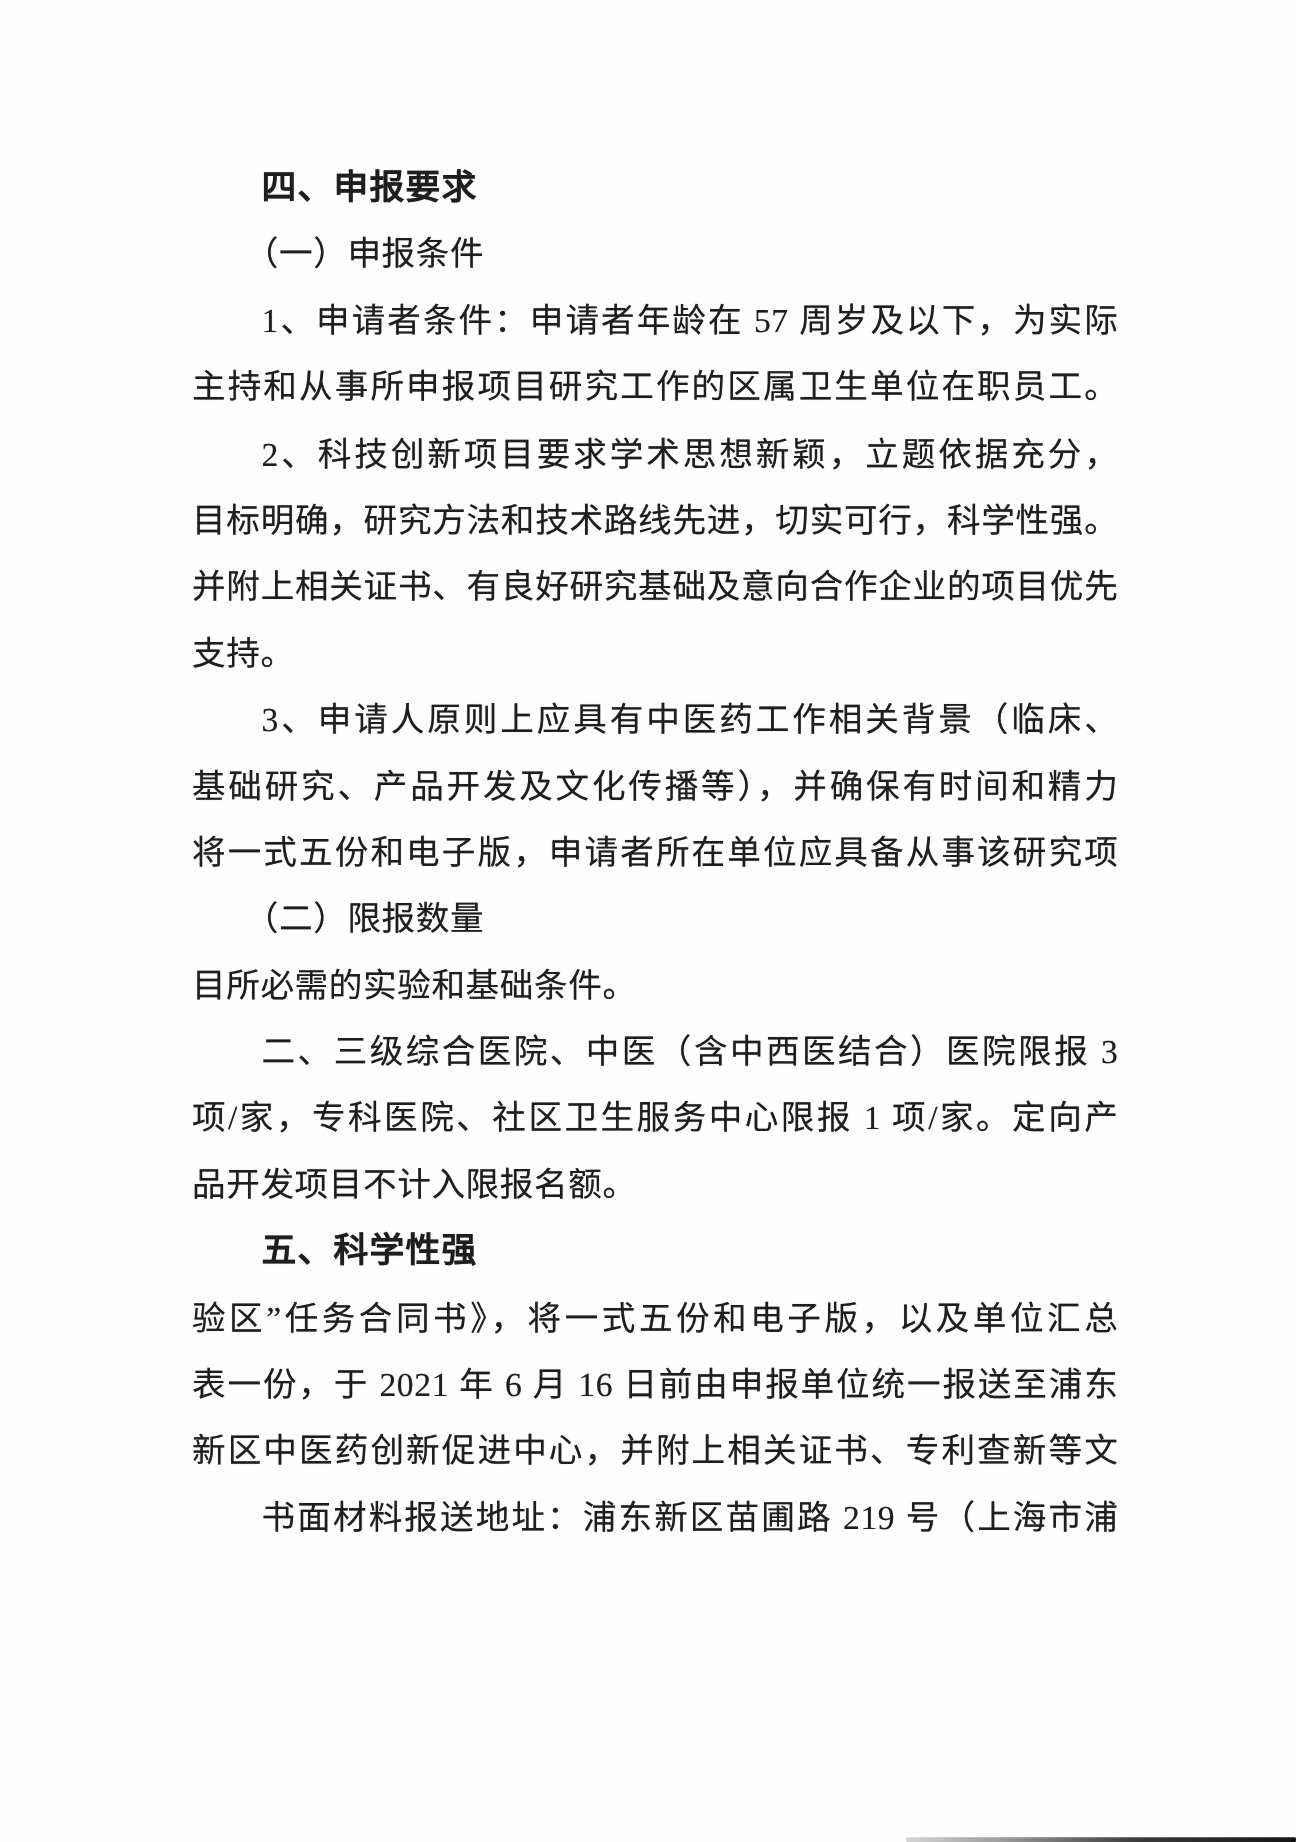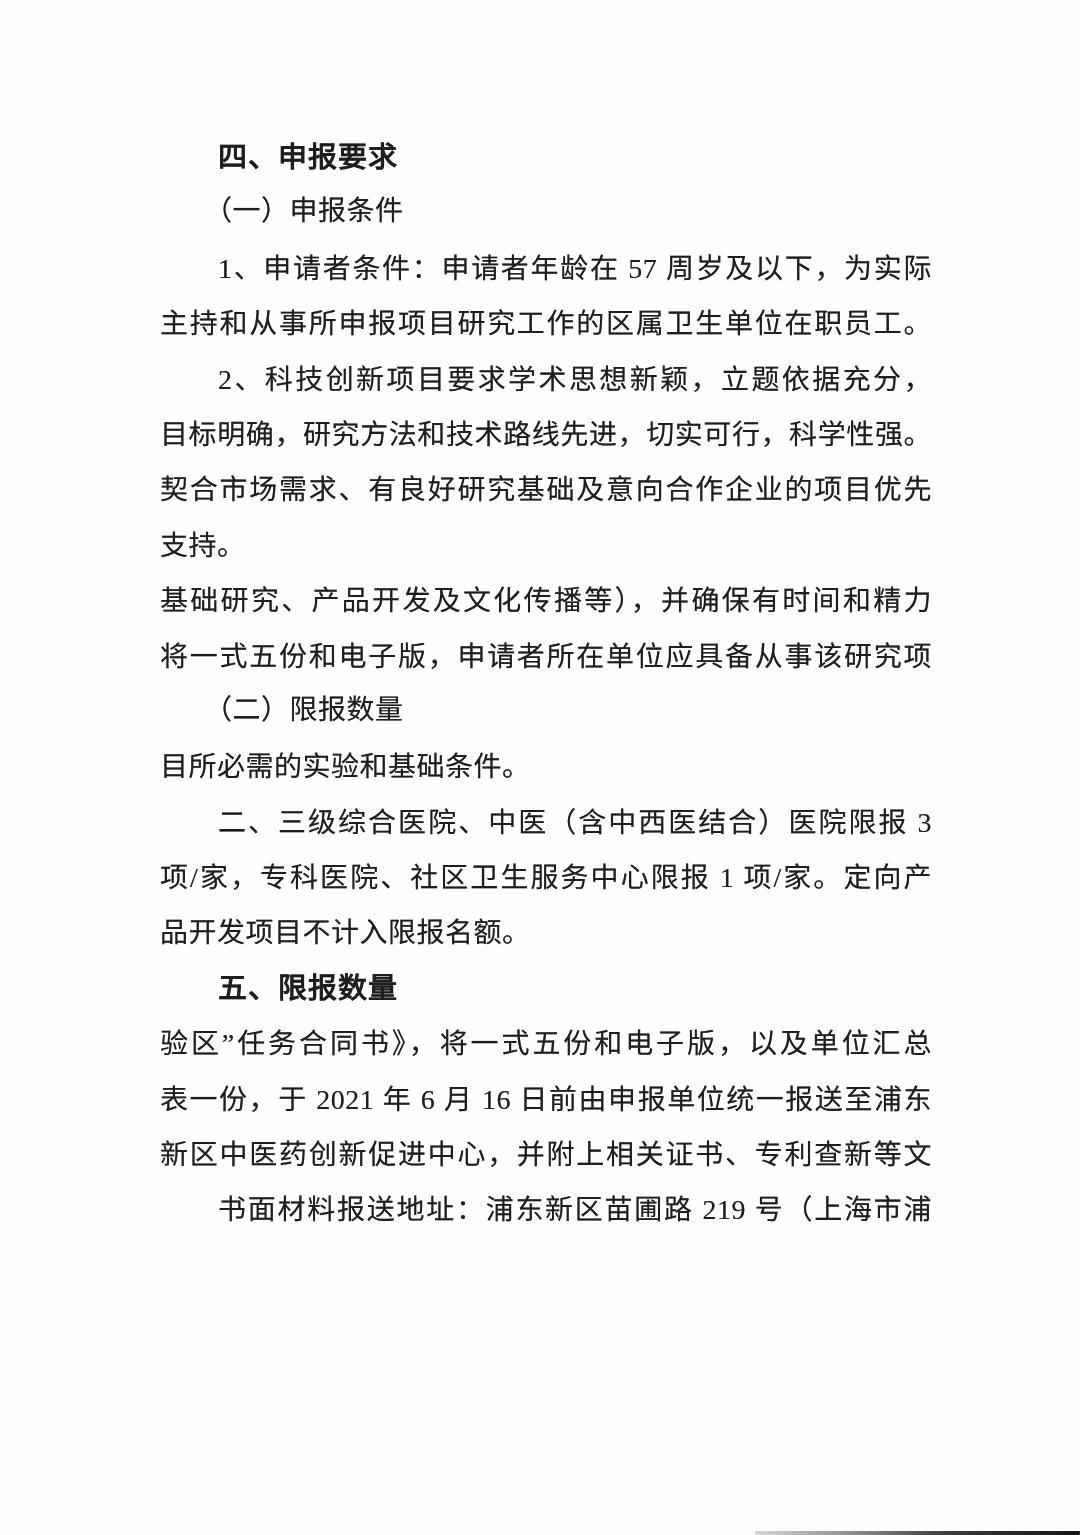--- a/index.html
+++ b/index.html
@@ -39,21 +39,21 @@
   
   .h {
     font-family: "Liberation Sans", "DejaVu Sans", sans-serif;
     font-weight: 700;
     font-size: 29px;
     letter-spacing: 1px;
   }
   
   .ind { text-indent: 58px; }
   
-  .ind-p { text-indent: 44px; font-family: Liberation Mono, monospace; }
+  .ind-p { text-indent: 44px; }
   
   .scan-bar {
     position: absolute;
     left: 755px;
     bottom: 0;
     width: 325px;
     height: 4px;
     background: linear-gradient(90deg, #d6d6d6 0%, #9a9a9a 25%, #3a3a3a 60%, #151515 100%);
     border-radius: 1px;
   }
@@ -62,29 +62,30 @@
 <body>
 
 <div class="page">
   <div class="text-block">
     <div class="line h ind">四、申报要求</div>
     <div class="line ind-p">（一）申报条件</div>
     <div class="line ind full">1、申请者条件：申请者年龄在 57 周岁及以下，为实际</div>
     <div class="line full">主持和从事所申报项目研究工作的区属卫生单位在职员工。</div>
     <div class="line ind full">2、科技创新项目要求学术思想新颖，立题依据充分，</div>
     <div class="line full">目标明确，研究方法和技术路线先进，切实可行，科学性强。</div>
-    <div class="line full">契合市场需求、有良好研究基础及意向合作企业的项目优先</div>
+    <div class="line full">并附上相关证书、有良好研究基础及意向合作企业的项目优先</div>
     <div class="line">支持。</div>
+    <div class="line ind full">3、申请人原则上应具有中医药工作相关背景（临床、</div>
     <div class="line full">基础研究、产品开发及文化传播等），并确保有时间和精力</div>
     <div class="line full">将一式五份和电子版，申请者所在单位应具备从事该研究项</div>
     <div class="line ind-p">（二）限报数量</div>
     <div class="line">目所必需的实验和基础条件。</div>
     <div class="line ind full">二、三级综合医院、中医（含中西医结合）医院限报 3</div>
     <div class="line full">项/家，专科医院、社区卫生服务中心限报 1 项/家。定向产</div>
     <div class="line">品开发项目不计入限报名额。</div>
-    <div class="line h ind">五、限报数量</div>
+    <div class="line h ind">五、科学性强</div>
     <div class="line full">验区”任务合同书》，将一式五份和电子版，以及单位汇总</div>
     <div class="line full">表一份，于 2021 年 6 月 16 日前由申报单位统一报送至浦东</div>
     <div class="line full">新区中医药创新促进中心，并附上相关证书、专利查新等文</div>
     <div class="line ind full">书面材料报送地址：浦东新区苗圃路 219 号（上海市浦</div>
   </div>
   <div class="scan-bar"></div>
 </div>
 
 </body></html>

